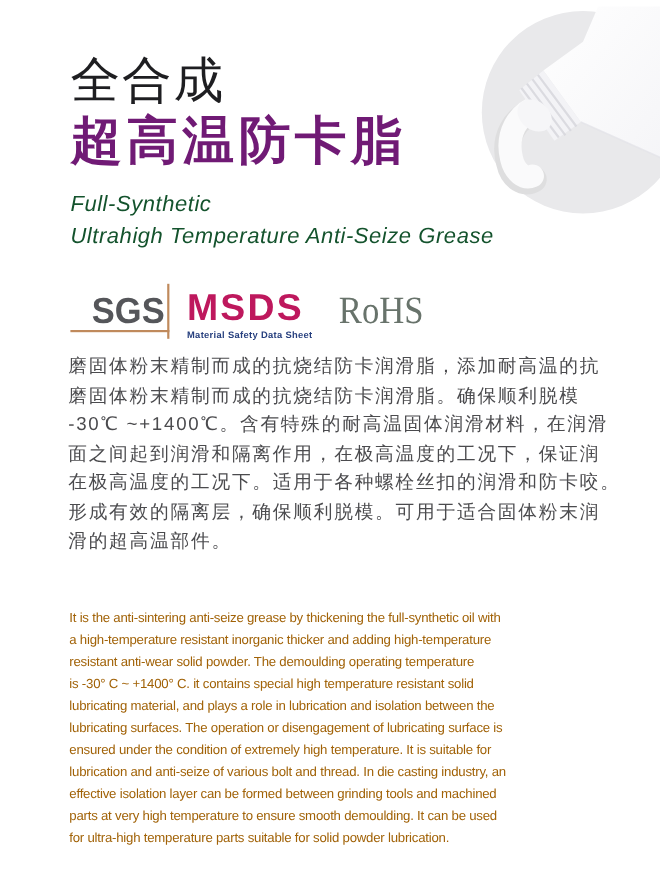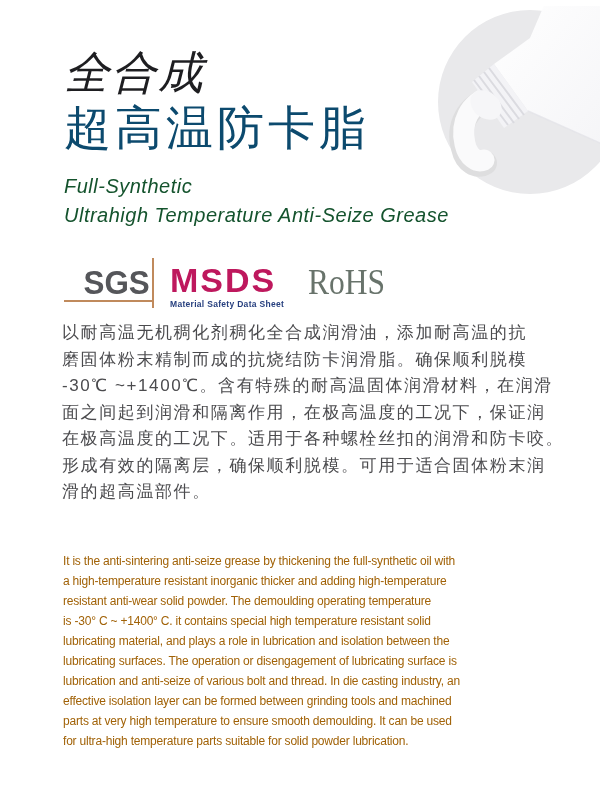--- a/index.html
+++ b/index.html
@@ -7,25 +7,24 @@
     width:600px;height:800px;background:#ffffff;overflow:hidden;position:relative;
     font-family:"Liberation Sans",sans-serif;
   }
   
   .product-visual{position:absolute;left:436px;top:6px;width:190px;height:190px;}
   
   .title-main{
     position:absolute;left:64px;top:50px;
     font-size:45px;font-weight:500;color:#1e1e21;letter-spacing:2px;line-height:1;
     white-space:nowrap;
-    font-style:italic;
   }
   .title-accent{
     position:absolute;left:64px;top:104px;
-    font-size:47px;font-weight:400;color:#0c4a6e;letter-spacing:4px;line-height:1;
+    font-size:47px;font-weight:700;color:#701a75;letter-spacing:4px;line-height:1;
     white-space:nowrap;
   }
   .subtitle{
     position:absolute;left:64px;top:172px;
     font-size:20px;font-style:italic;color:#14532d;line-height:29px;letter-spacing:0.5px;
     white-space:nowrap;
   }
   
   .certs{position:absolute;left:64px;top:256px;width:330px;height:54px;}
   .sgs{position:absolute;left:0;top:2px;width:90px;height:48px;}
@@ -101,33 +100,34 @@
   <div class="msds">
     <div class="msds-label">MSDS</div>
     <div class="msds-sublabel">Material Safety Data Sheet</div>
   </div>
   <div class="rohs">
     <span>RoHS</span>
   </div>
 </div>
 
 <div class="desc-cn">
-  <div class="line">以耐高温无机稠化剂稠化全合成润滑油，添加耐高温的抗</div>
+  <div class="line">磨固体粉末精制而成的抗烧结防卡润滑脂，添加耐高温的抗</div>
   <div class="line">磨固体粉末精制而成的抗烧结防卡润滑脂。确保顺利脱模</div>
   <div class="line">-30℃ ~+1400℃。含有特殊的耐高温固体润滑材料，在润滑</div>
   <div class="line">面之间起到润滑和隔离作用，在极高温度的工况下，保证润</div>
   <div class="line">在极高温度的工况下。适用于各种螺栓丝扣的润滑和防卡咬。</div>
   <div class="line">形成有效的隔离层，确保顺利脱模。可用于适合固体粉末润</div>
   <div class="line">滑的超高温部件。</div>
 </div>
 
 <div class="desc-en">
   <div class="line">It is the anti-sintering anti-seize grease by thickening the full-synthetic oil with</div>
   <div class="line">a high-temperature resistant inorganic thicker and adding high-temperature</div>
   <div class="line">resistant anti-wear solid powder. The demoulding operating temperature</div>
   <div class="line">is -30° C ~ +1400° C. it contains special high temperature resistant solid</div>
   <div class="line">lubricating material, and plays a role in lubrication and isolation between the</div>
   <div class="line">lubricating surfaces. The operation or disengagement of lubricating surface is</div>
+  <div class="line">ensured under the condition of extremely high temperature. It is suitable for</div>
   <div class="line">lubrication and anti-seize of various bolt and thread. In die casting industry, an</div>
   <div class="line">effective isolation layer can be formed between grinding tools and machined</div>
   <div class="line">parts at very high temperature to ensure smooth demoulding. It can be used</div>
   <div class="line">for ultra-high temperature parts suitable for solid powder lubrication.</div>
 </div>
 
 </body></html>

